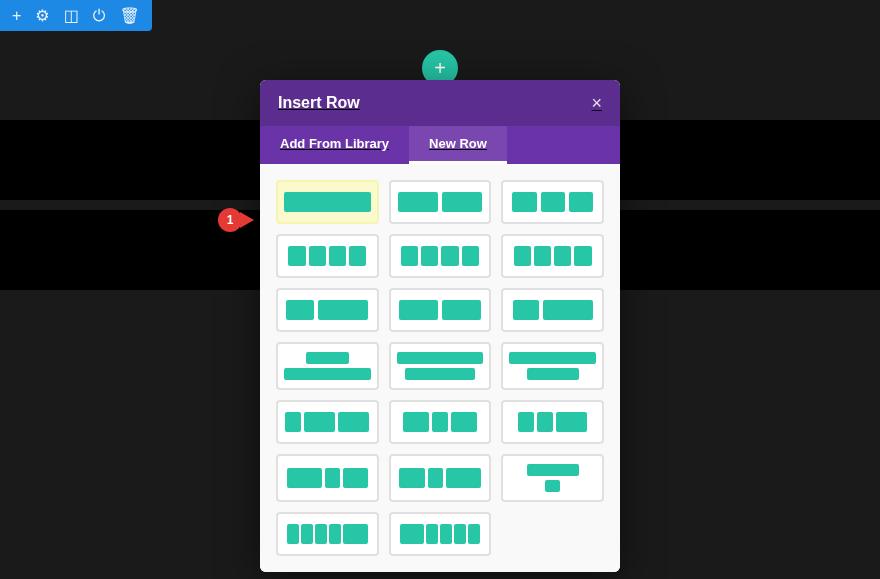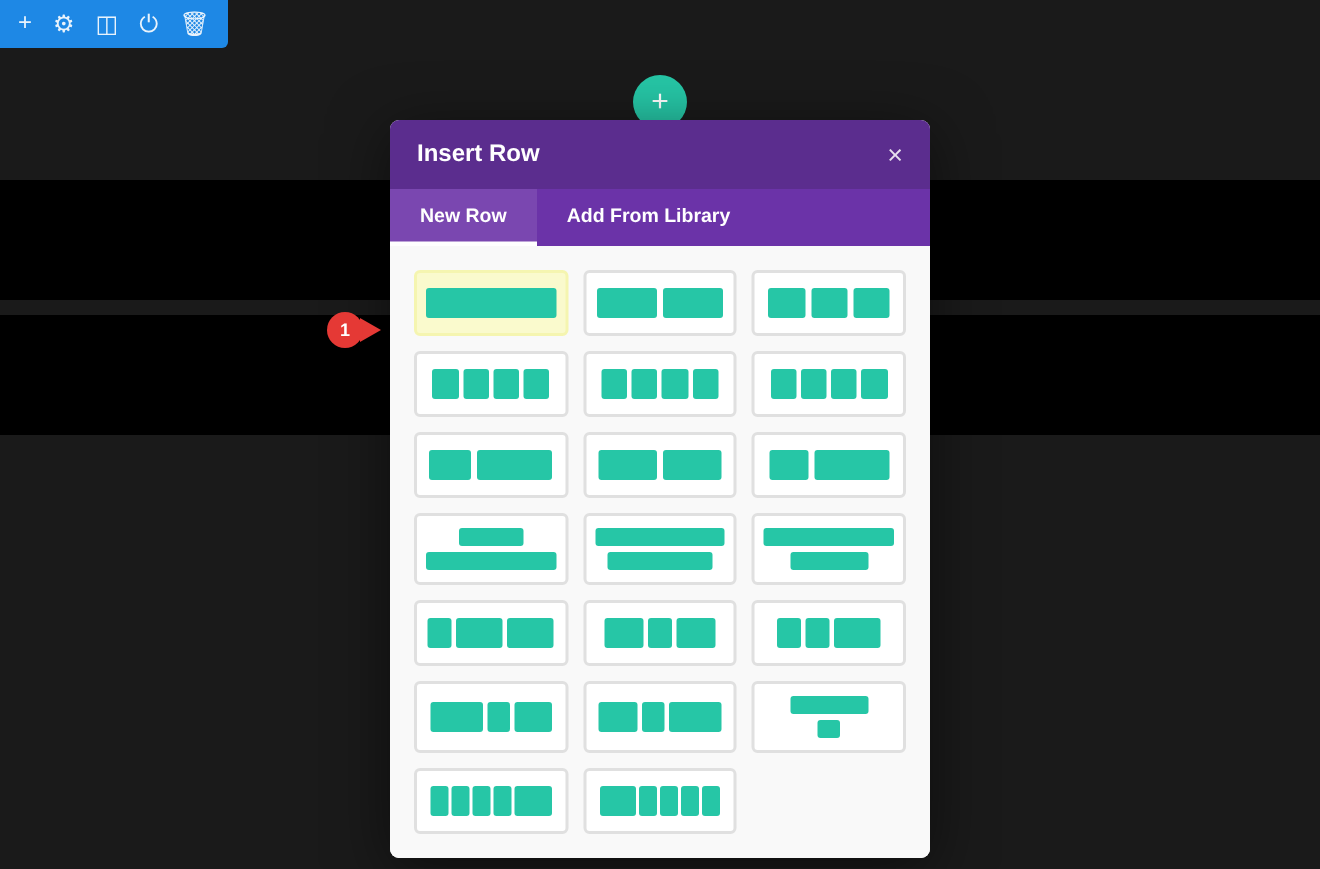--- a/index.html
+++ b/index.html
@@ -68,20 +68,21 @@
       position: absolute;
       top: 80px;
       left: 50%;
       transform: translateX(-50%);
       width: 360px;
       background: white;
       border-radius: 6px;
       overflow: hidden;
       z-index: 30;
       box-shadow: 0 8px 40px rgba(0,0,0,0.5);
+      text-decoration: underline;
     }
 
     .modal-header {
       background: #5b2d8e;
       padding: 14px 18px;
       display: flex;
       align-items: center;
       justify-content: space-between;
     }
     .modal-title {
@@ -208,22 +209,22 @@
 </div>
 
 <div class="modal">
 
   <div class="modal-header">
     <span class="modal-title">Insert Row</span>
     <button class="modal-close">×</button>
   </div>
 
   <div class="modal-tabs">
+    <div class="modal-tab">Add From Library</div>
     <div class="modal-tab active">New Row</div>
-    <div class="modal-tab">Add From Library</div>
   </div>
 
   <div class="modal-body">
 
     <div class="layout-cell selected">
       <div class="block" style="width:100%;"></div>
     </div>
 
     <div class="layout-cell">
       <div class="block" style="width:46%;"></div>

